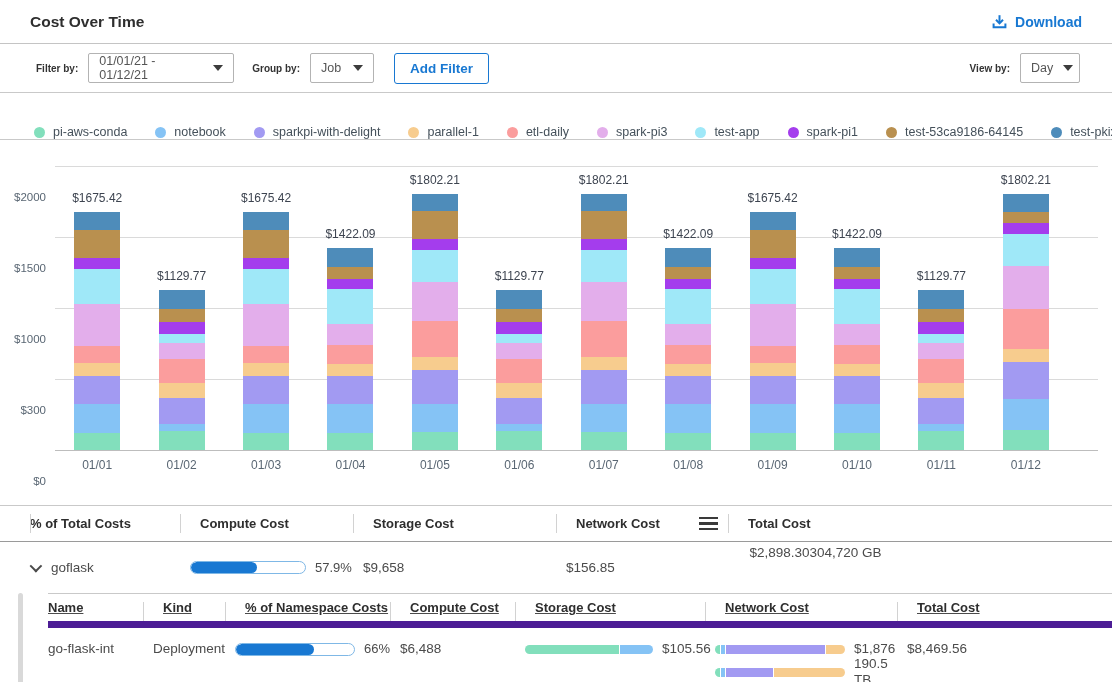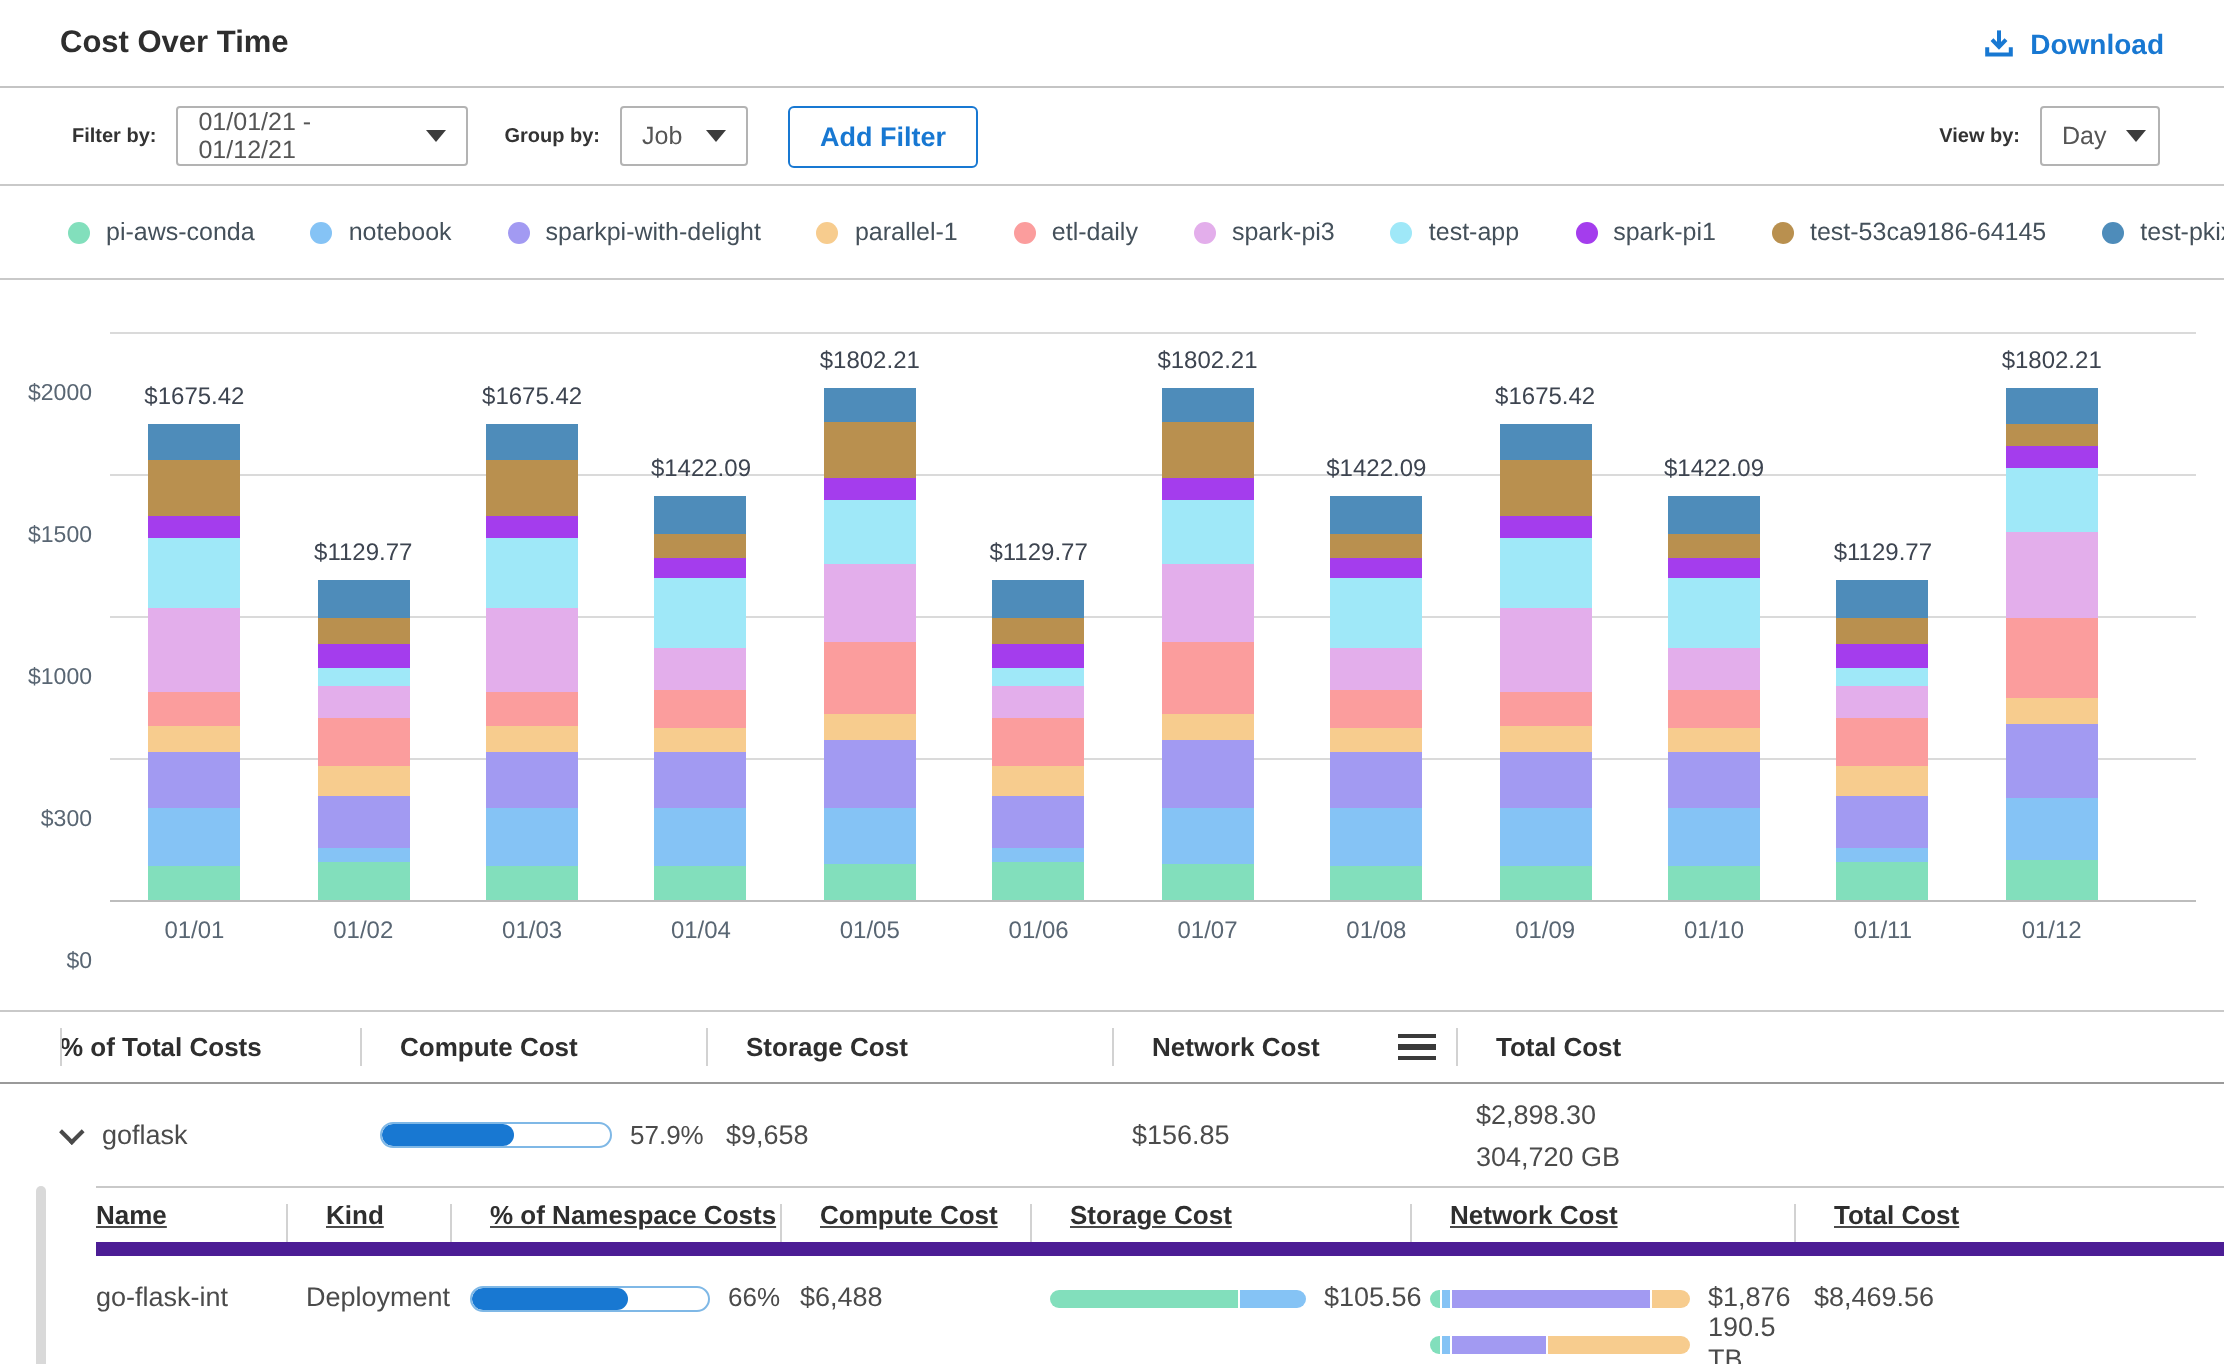--- a/index.html
+++ b/index.html
@@ -23,21 +23,21 @@
   .caret { width:0; height:0; border-left:5px solid transparent;
     border-right:5px solid transparent; border-top:6px solid #3c3c3c; }
   .sel-date { width:146px; margin:0 18px 0 10px; }
   .sel-job  { width:64px;  margin:0 20px 0 10px; }
   .sel-day  { width:60px;  margin-left:10px; }
   .add-filter { border:1px solid #1878d2; color:#1878d2; background:#fff;
     font-family:inherit; font-size:13.5px; font-weight:bold; border-radius:3px;
     padding:7px 15px; cursor:pointer; }
 
   
-  .legendbar { height:47px; display:flex; align-items:center; gap:28px;
+  .legendbar { height:47px; display:flex; align-items:flex-end; gap:28px;
     padding:0 30px 0 34px; border-bottom:1px solid #c9c9c9; }
   .legend-item { display:flex; align-items:center; gap:8px; font-size:12.5px;
     color:#44505a; cursor:pointer; white-space:nowrap; }
   .legend-dot { width:11px; height:11px; border-radius:50%; flex:none; }
 
   
   .chart { position:relative; height:350px; }
   .ytick { position:absolute; left:0; width:46px; text-align:right;
     font-size:11.5px; color:#596673;margin-top:32px; }
   .gridline { position:absolute; left:55px; right:14px; height:1px; background:#dadada; }
@@ -70,21 +70,21 @@
   .dcell { display:flex; align-items:center; font-size:13.5px; color:#4b4b4b;
     padding-left:10px; }
   .dcell:first-child { padding-left:0; }
   .ns-name { display:flex; align-items:center; gap:12px; cursor:pointer; }
   .chev { width:9px; height:9px; border-right:2px solid #4a4a4a;
     border-bottom:2px solid #4a4a4a; transform:rotate(45deg) translateY(-2px); }
   .pill { width:116px; height:13px; border:1px solid #7fb8e6; border-radius:7px;
     background:#fff; overflow:hidden; flex:none; }
   .pill-fill { height:100%; background:#1878d2; border-radius:7px; }
   .pct { margin-left:9px; font-size:13px; color:#4b4b4b; }
-  .two-line { flex-direction:column; align-items:flex-start; justify-content:center;
+  .two-line { flex-direction:row; align-items:flex-start; justify-content:center;
     line-height:21px; }
 
   
   .subwrap { border-top:1px solid #c9c9c9; margin-left:48px; }
   .srow { display:grid; grid-template-columns:95px 82px 165px 125px 190px 192px 1fr; }
   .srow.hdr { height:34px; border-bottom:7px solid #4c1d95;text-decoration:underline; }
   .srow .hcell { font-size:13px; }
   .srow.data { padding-top:13px; height:56px; }
   .scell { display:flex; align-items:flex-start; font-size:13.5px; color:#4b4b4b;
     padding-left:10px; line-height:16px; }

